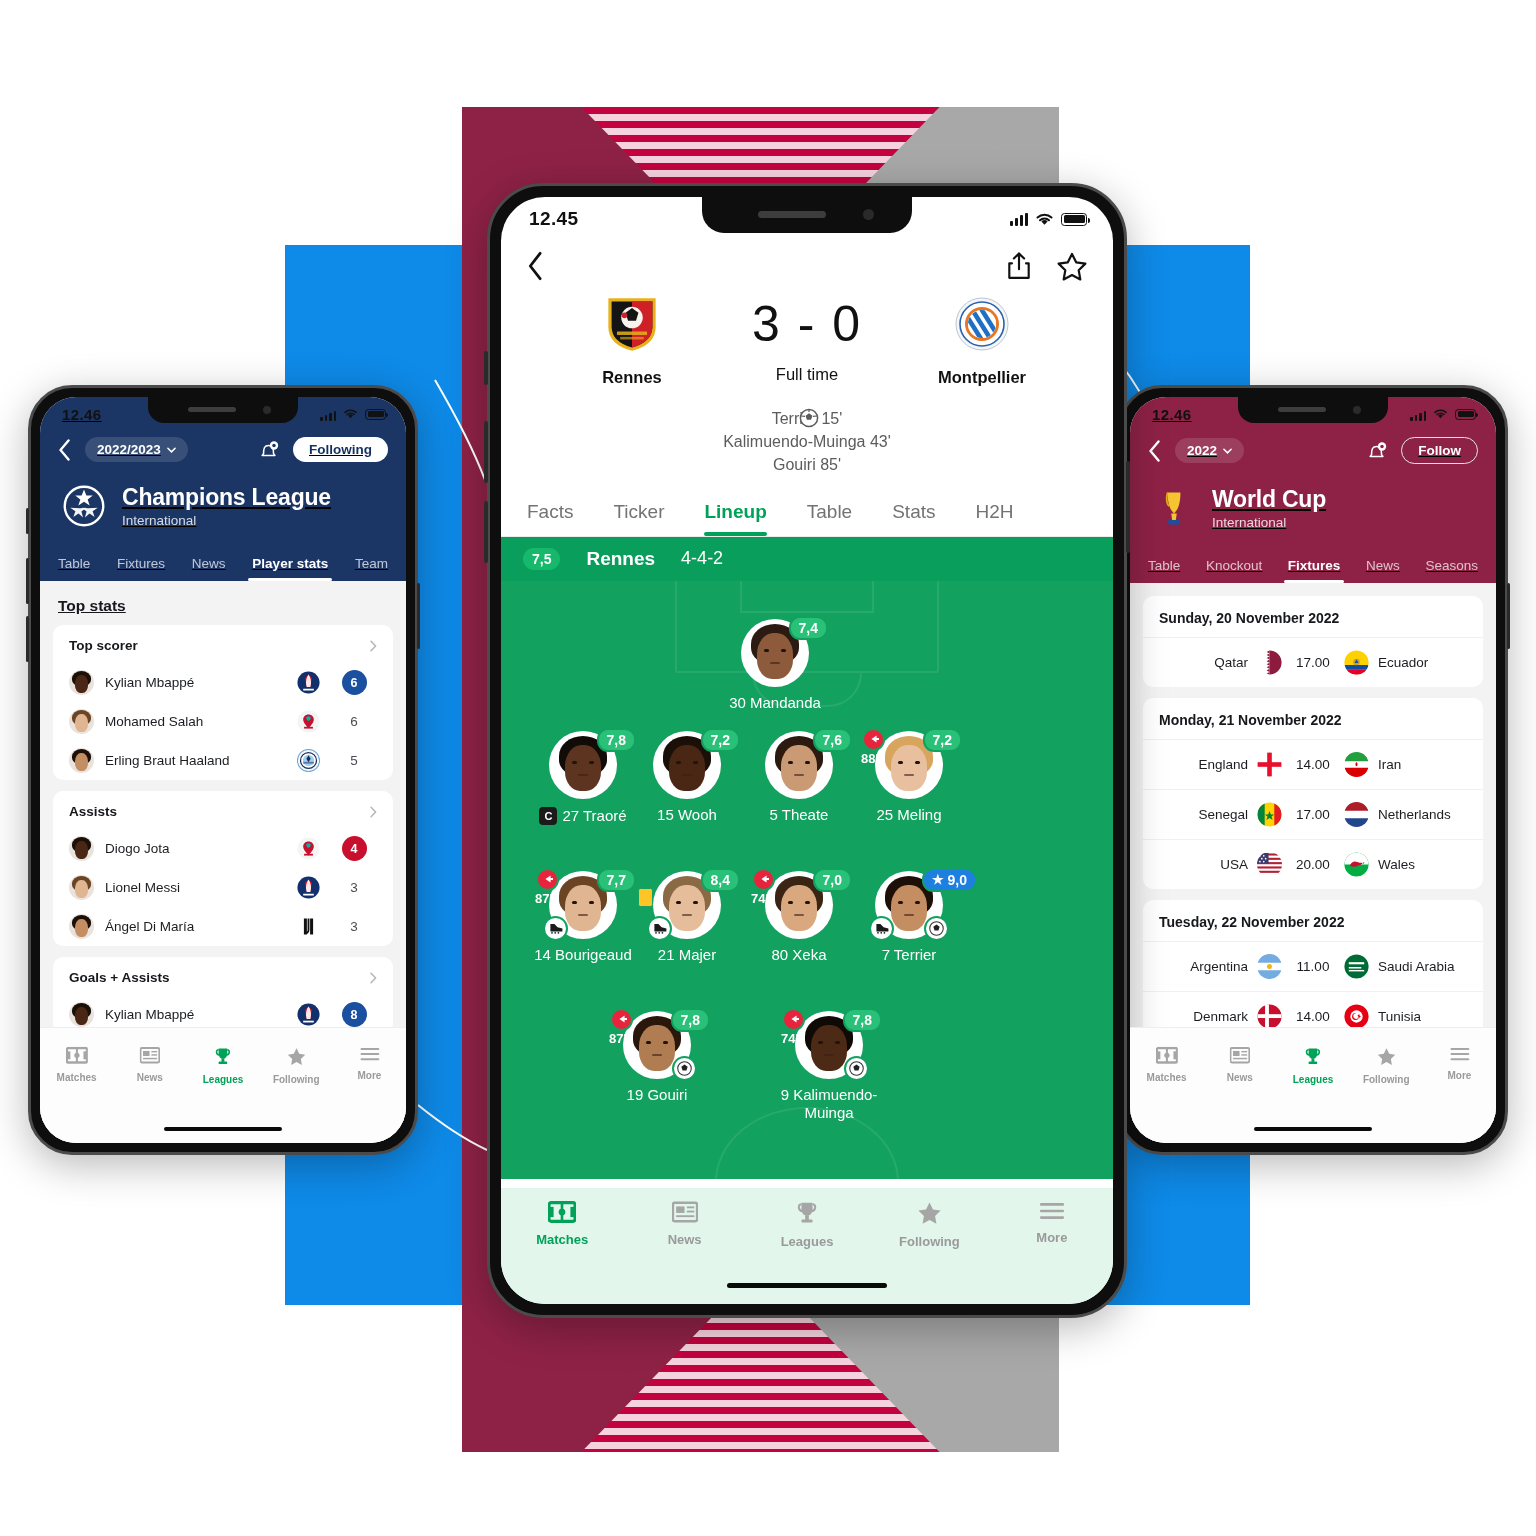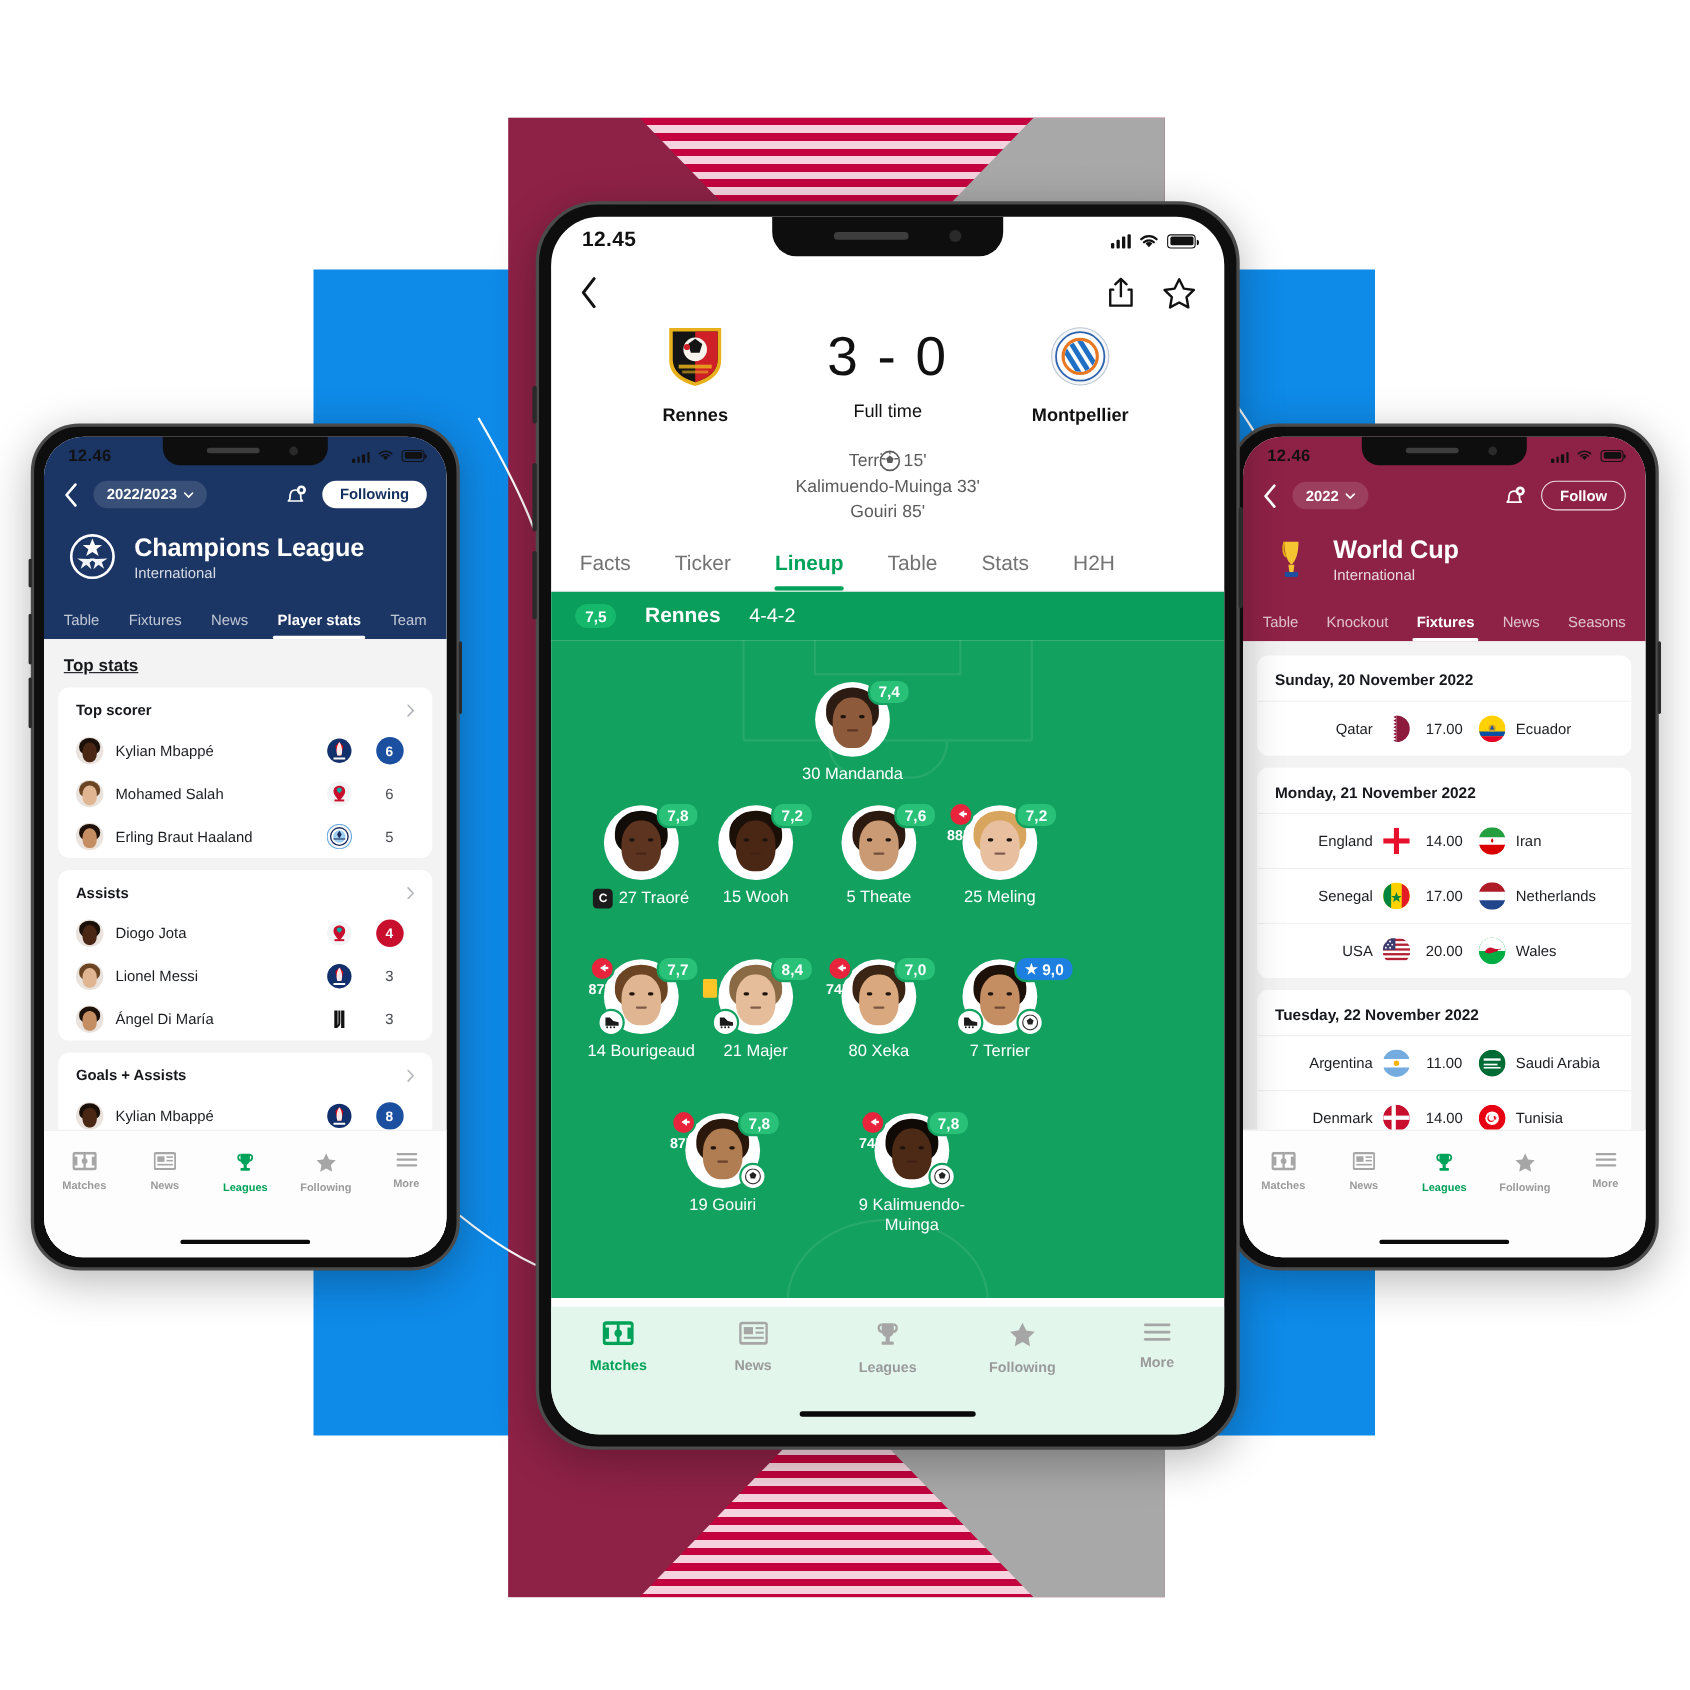--- a/index.html
+++ b/index.html
@@ -231,21 +231,21 @@
   .phone.side .notch { width: 150px; height: 26px; border-radius: 0 0 16px 16px; }
   .phone.side .notch .speaker { left: 40px; top: 10px; width: 48px; height: 5px; }
   .phone.side .notch .cam { right: 27px; top: 9px; width: 8px; height: 8px; }
   .statusbar.sm { height: 34px; font-size: 15px; padding: 0 20px 0 22px; }
   .statusbar.sm .bars i { width: 2.4px; }
   .statusbar.sm .bars i:nth-child(1){height:4px}.statusbar.sm .bars i:nth-child(2){height:6px}
   .statusbar.sm .bars i:nth-child(3){height:8px}.statusbar.sm .bars i:nth-child(4){height:10px}
   .statusbar.sm .batt { width: 21px; height: 11px; border-width: 1.4px; }
   .statusbar.sm .batt::after{right:-3px;top:3px;width:1.6px;height:4px;}
 
-  .lg-header { padding: 0 0 0 0; }
+  .lg-header { padding: 0 0 0 0; text-decoration: underline; }
   .lg-navrow {
     display: flex; align-items: center; justify-content: space-between;
     padding: 6px 18px 0;
   }
   .season-chip {
     display: inline-flex; align-items: center; gap: 6px;
     background: rgba(255,255,255,0.13); border-radius: 14px;
     padding: 5px 12px; font-size: 13.5px; font-weight: bold; color: #fff;
   }
   .follow-btn {
@@ -918,21 +918,21 @@
                 <clipPath id="mpclip">
                   <circle cx="27" cy="27" r="14"></circle>
                 </clipPath>
               </defs>
           </svg>
           <div class="team-name">Montpellier</div>
         </div>
       </div>
       <div class="goals">
         <div>Terrier 15'</div>
-        <div>Kalimuendo-Muinga 33'</div>
+        <div>Kalimuendo-Muinga 43'</div>
         <div>Gouiri 85'</div>
         <svg class="ball-ic" width="20" height="20" viewBox="0 0 20 20">
           <circle cx="10" cy="10" r="8.6" fill="#fff" stroke="#5c5c5c" stroke-width="1.5"></circle>
           <path d="M10 5.2 L13.4 7.8 L12.1 11.8 L7.9 11.8 L6.6 7.8 Z" fill="#5c5c5c"></path>
           <path d="M10 1.5 L10 4" stroke="#5c5c5c" stroke-width="1.2"></path>
           <path d="M2.2 8 L6 8.3" stroke="#5c5c5c" stroke-width="1.2"></path>
           <path d="M17.8 8 L14 8.3" stroke="#5c5c5c" stroke-width="1.2"></path>
         </svg>
       </div>
     </div>

